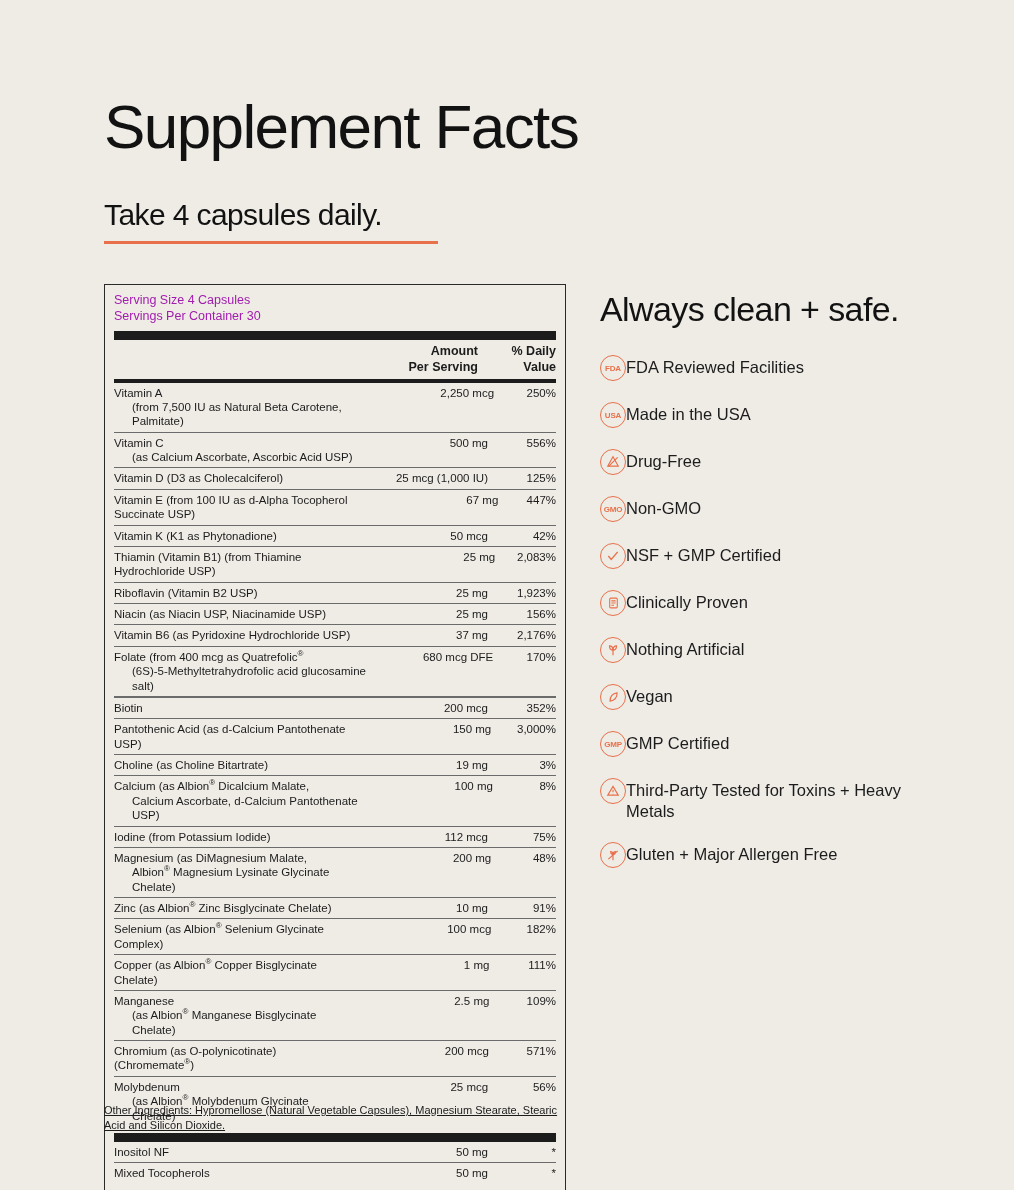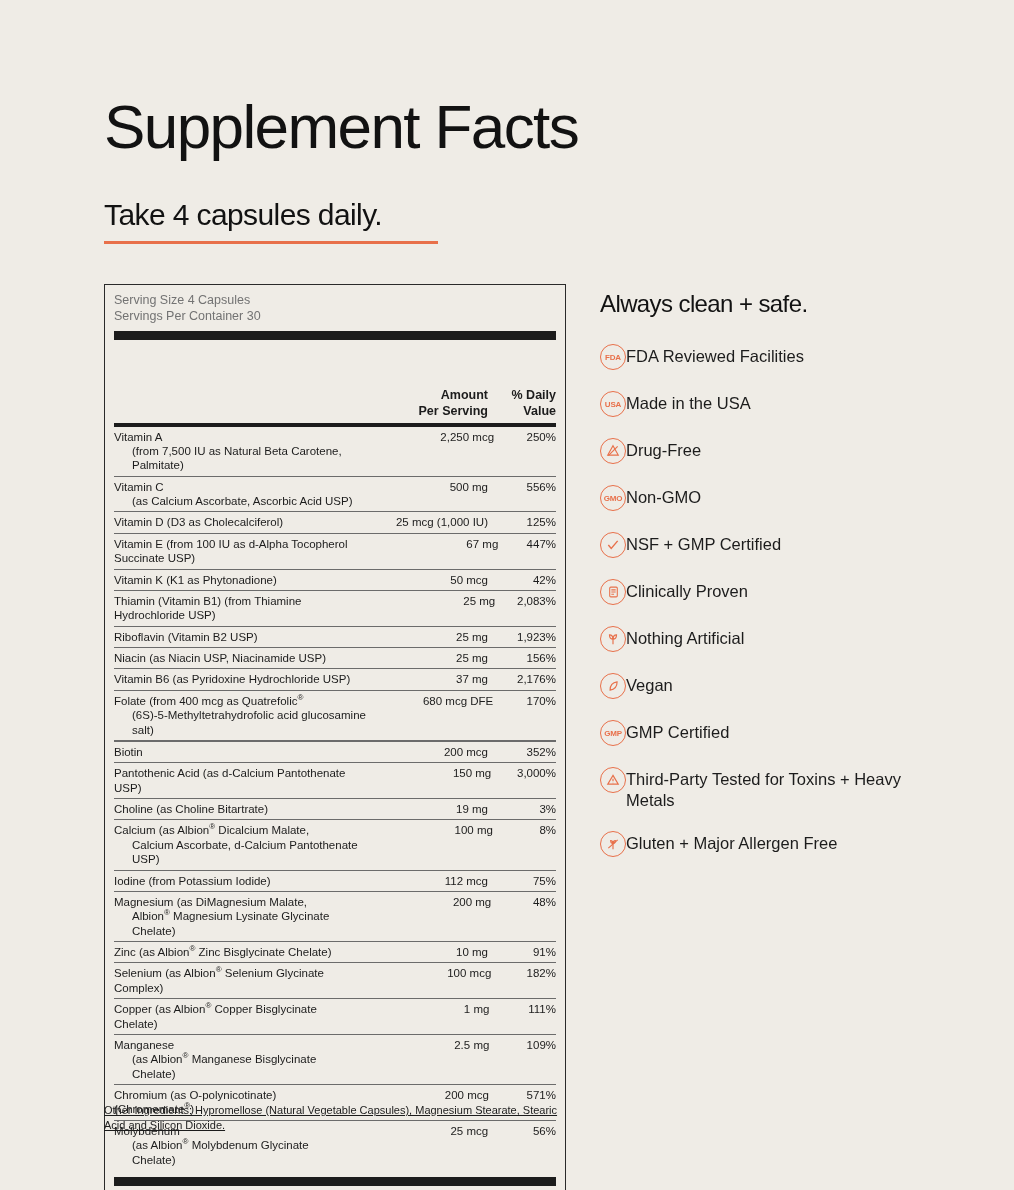--- a/index.html
+++ b/index.html
@@ -57,21 +57,21 @@
     width: 462px;
     background: #efece6;
     border: 1px solid #2a2a2a;
     box-sizing: border-box;
     padding: 8px 9px 6px 9px;
     font-size: 11.5px;
     line-height: 1.25;
   }
   .serving-line {
     font-size: 12.5px;
-    color: #737373;
+    color: #a21caf;
   }
   .rule-thick {
     height: 9px;
     background: #1c1c1c;
     margin: 7px 0 0 0;
   }
   .rule-med {
     height: 4px;
     background: #1c1c1c;
   }
@@ -80,22 +80,21 @@
     background: #6b6b6b;
   }
   .hdr {
     display: flex;
     justify-content: flex-end;
     align-items: flex-end;
     text-align: right;
     font-weight: 700;
     font-size: 12.5px;
     padding: 4px 0 3px 0;
-    gap: 0;
-    margin-top: 44px;
+    gap: 10px;
   }
   .hdr .amount {
     width: 130px;
     text-align: right;
   }
   .hdr .dv {
     width: 68px;
     text-align: right;
   }
   .row {
@@ -138,21 +137,21 @@
     text-decoration: underline;
   }
   
   .right {
     position: absolute;
     left: 600px;
     top: 290px;
     width: 380px;
   }
   .right-title {
-    font-size: 24px;
+    font-size: 34px;
     font-weight: 500;
     letter-spacing: -0.6px;
     color: #121212;
     margin-bottom: 26px;
   }
   .badge-row {
     display: flex;
     align-items: flex-start;
     margin-bottom: 21px;
   }

